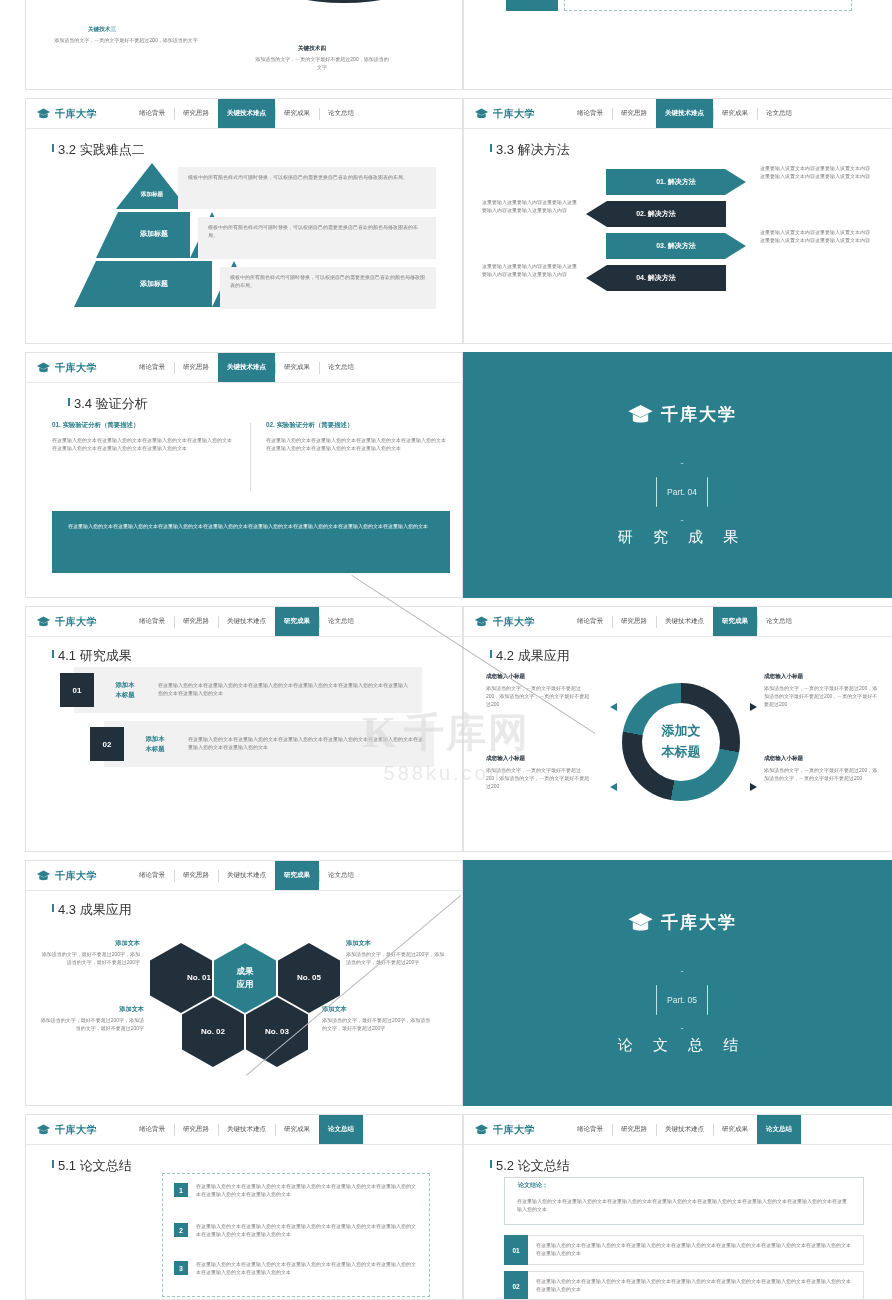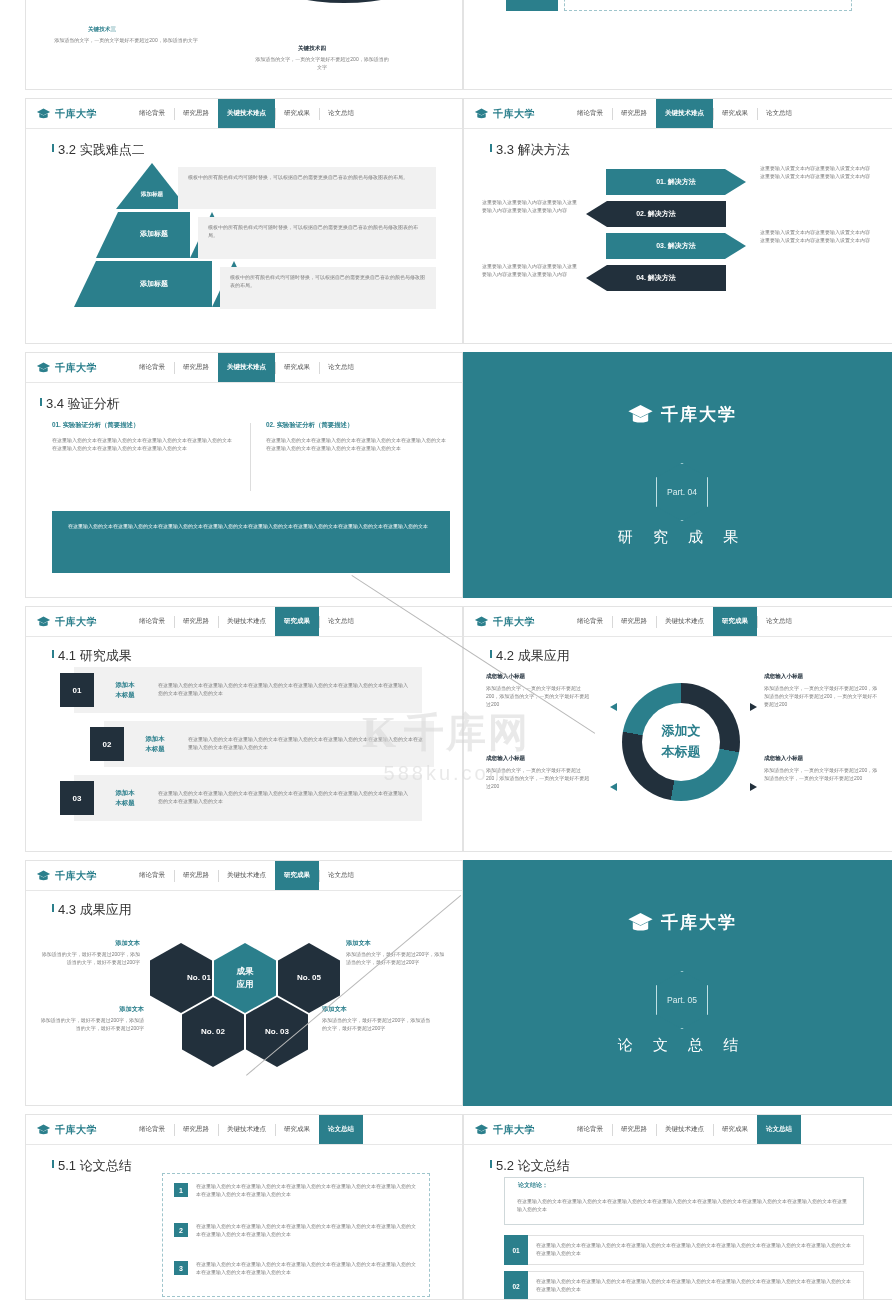--- a/index.html
+++ b/index.html
@@ -365,21 +365,21 @@
         <span class="uni">千库大学</span>
       </div>
       <div class="navs">
         <div class="nav">绪论背景</div>
         <div class="nav">研究思路</div>
         <div class="nav active">关键技术难点</div>
         <div class="nav">研究成果</div>
         <div class="nav">论文总结</div>
       </div>
     </div>
-    <div class="sect-title" style="left:20px;top:42px;text-align:right;">3.4 验证分析</div>
+    <div class="sect-title" style="left:48px;top:42px;text-align:right;">3.4 验证分析</div>
 
     <div class="num-title" style="position:absolute;left:26px;top:68px;">01.  实验验证分析（简要描述）</div>
     <div class="tiny" style="position:absolute;left:26px;top:84px;width:182px;">在这里输入您的文本在这里输入您的文本在这里输入您的文本在这里输入您的文本在这里输入您的文本在这里输入您的文本在这里输入您的文本</div>
     <div class="vdiv" style="left:224px;top:70px;height:68px;"></div>
     <div class="num-title" style="position:absolute;left:240px;top:68px;">02.  实验验证分析（简要描述）</div>
     <div class="tiny" style="position:absolute;left:240px;top:84px;width:182px;">在这里输入您的文本在这里输入您的文本在这里输入您的文本在这里输入您的文本在这里输入您的文本在这里输入您的文本在这里输入您的文本</div>
 
     <div class="tealbox" style="left:26px;top:158px;width:398px;height:62px;">
       <div class="tinyw">在这里输入您的文本在这里输入您的文本在这里输入您的文本在这里输入您的文本在这里输入您的文本在这里输入您的文本在这里输入您的文本在这里输入您的文本</div>
     </div>
@@ -419,26 +419,20 @@
     <div class="sect-title" style="left:32px;top:40px;">4.1 研究成果</div>
 
     <div class="rowcard" style="left:48px;top:60px;width:348px;">
       <div class="numbadge" style="margin-left:-14px;">01</div>
       <div class="rowttl" style="margin-left:8px;white-space:pre-line;">添加本
 本标题</div>
       <div class="tiny" style="flex:1;padding:0 10px;">在这里输入您的文本在这里输入您的文本在这里输入您的文本在这里输入您的文本在这里输入您的文本在这里输入您的文本在这里输入您的文本</div>
     </div>
     <div class="rowcard" style="left:78px;top:114px;width:330px;">
       <div class="numbadge" style="margin-left:-14px;">02</div>
-      <div class="rowttl" style="margin-left:8px;white-space:pre-line;">添加本
-本标题</div>
-      <div class="tiny" style="flex:1;padding:0 10px;">在这里输入您的文本在这里输入您的文本在这里输入您的文本在这里输入您的文本在这里输入您的文本在这里输入您的文本在这里输入您的文本</div>
-    </div>
-    <div class="rowcard" style="left:48px;top:168px;width:348px;">
-      <div class="numbadge" style="margin-left:-14px;">03</div>
       <div class="rowttl" style="margin-left:8px;white-space:pre-line;">添加本
 本标题</div>
       <div class="tiny" style="flex:1;padding:0 10px;">在这里输入您的文本在这里输入您的文本在这里输入您的文本在这里输入您的文本在这里输入您的文本在这里输入您的文本在这里输入您的文本</div>
     </div>
   </div>
 
   <div class="slide s8">
     <div class="hdr">
       <div class="logo">
         <svg class="cap" viewBox="0 0 24 20">

